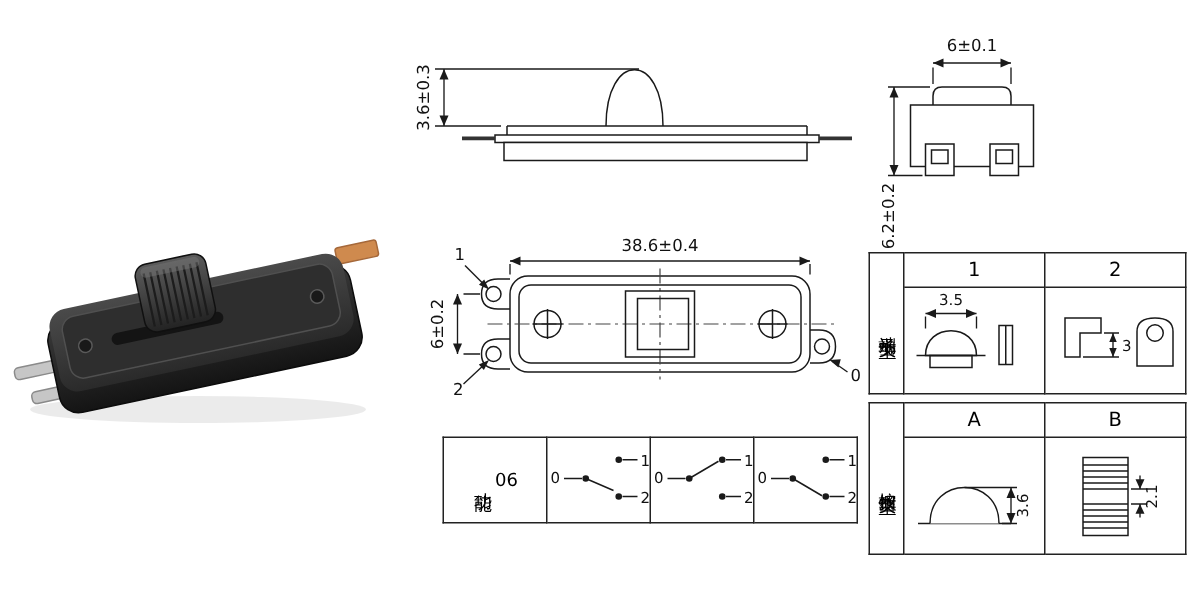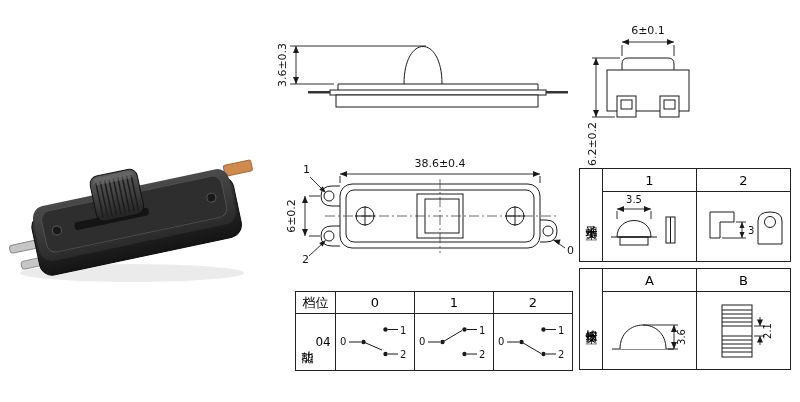--- a/index.html
+++ b/index.html
@@ -146,31 +146,25 @@
     <line x1="26" y1="100" x2="41" y2="86" class="dline"></line>
     <polygon class="arrow" points="43,84 39.6,90.6 36.2,87"></polygon>
 
     <line x1="272" y1="85" x2="282" y2="92" class="dline"></line>
     <polygon class="arrow" points="270,84 277.5,83.5 276,89"></polygon>
     <text class="lbltxt" x="284" y="98">0</text>
   </svg>
 
   <table class="abs" style="left:295px;top:291px;width:277px">
     <tbody>
-        <tr style="height:22px">
-      <td style="width:40px">档位</td>
-      <td style="width:79px">0</td>
-      <td style="width:79px">1</td>
-      <td style="width:79px">2</td>
-    </tr>
     <tr style="height:57px">
       <td>
         <div class="fn-cell">
           <span class="vtext">功能</span>
-          <span style="font-size:12px">04</span>
+          <span style="font-size:12px">06</span>
         </div>
       </td>
       <td>
         <svg width="74" height="50" viewBox="0 0 74 50">
           <text class="smalltxt" x="2" y="29">0</text>
           <line x1="11" y1="26" x2="23" y2="26" class="tline"></line>
           <circle cx="25.5" cy="26" r="2.2" class="arrow"></circle>
           <line x1="25.5" y1="26" x2="44" y2="34" class="tline"></line>
           <circle cx="47.5" cy="13.5" r="2.2" class="arrow"></circle>
           <line x1="50" y1="13.5" x2="60" y2="13.5" class="tline"></line>

